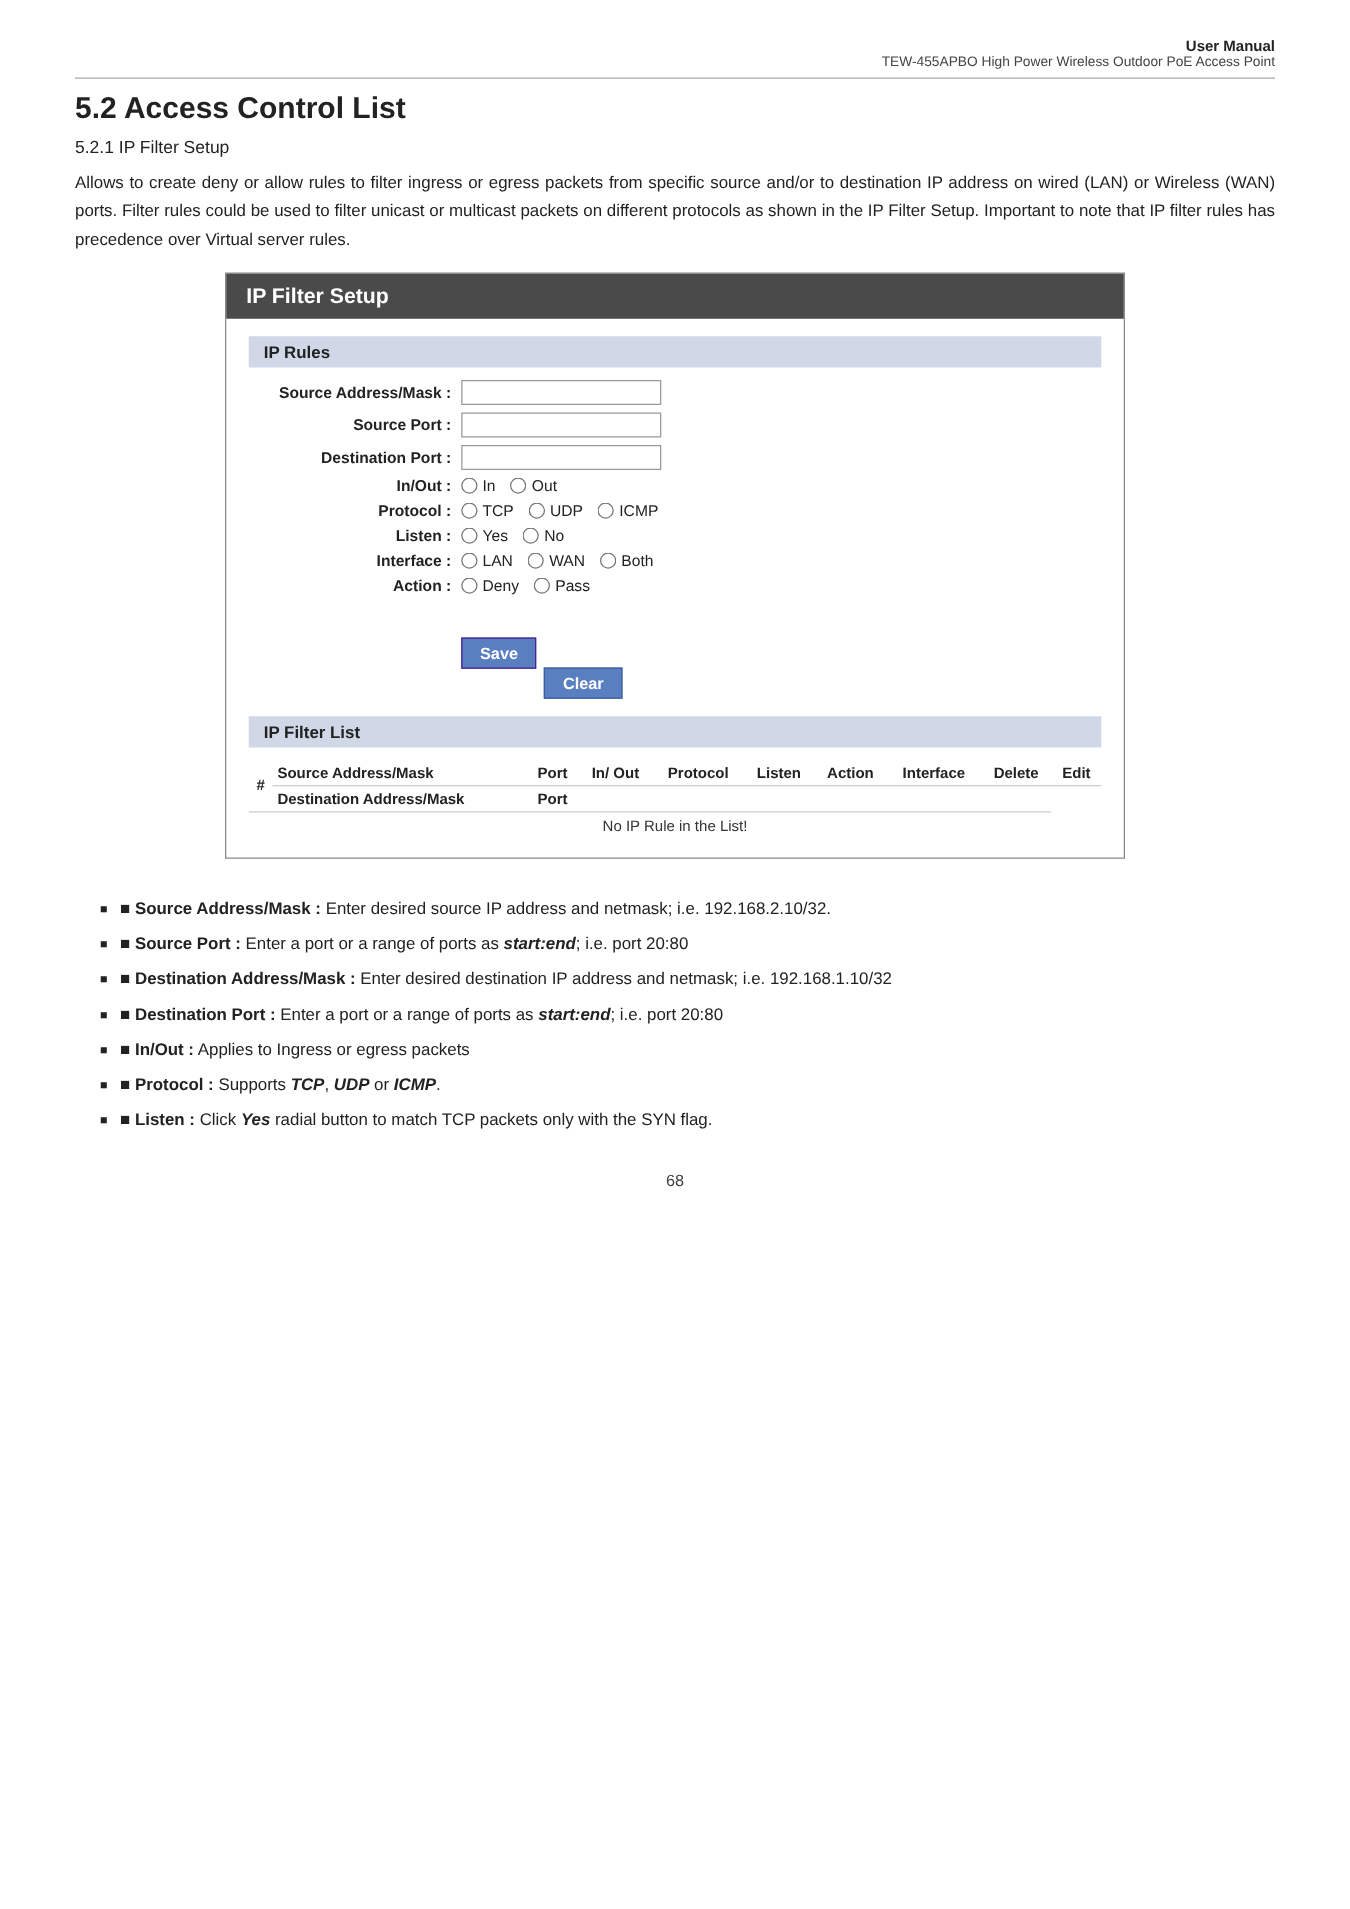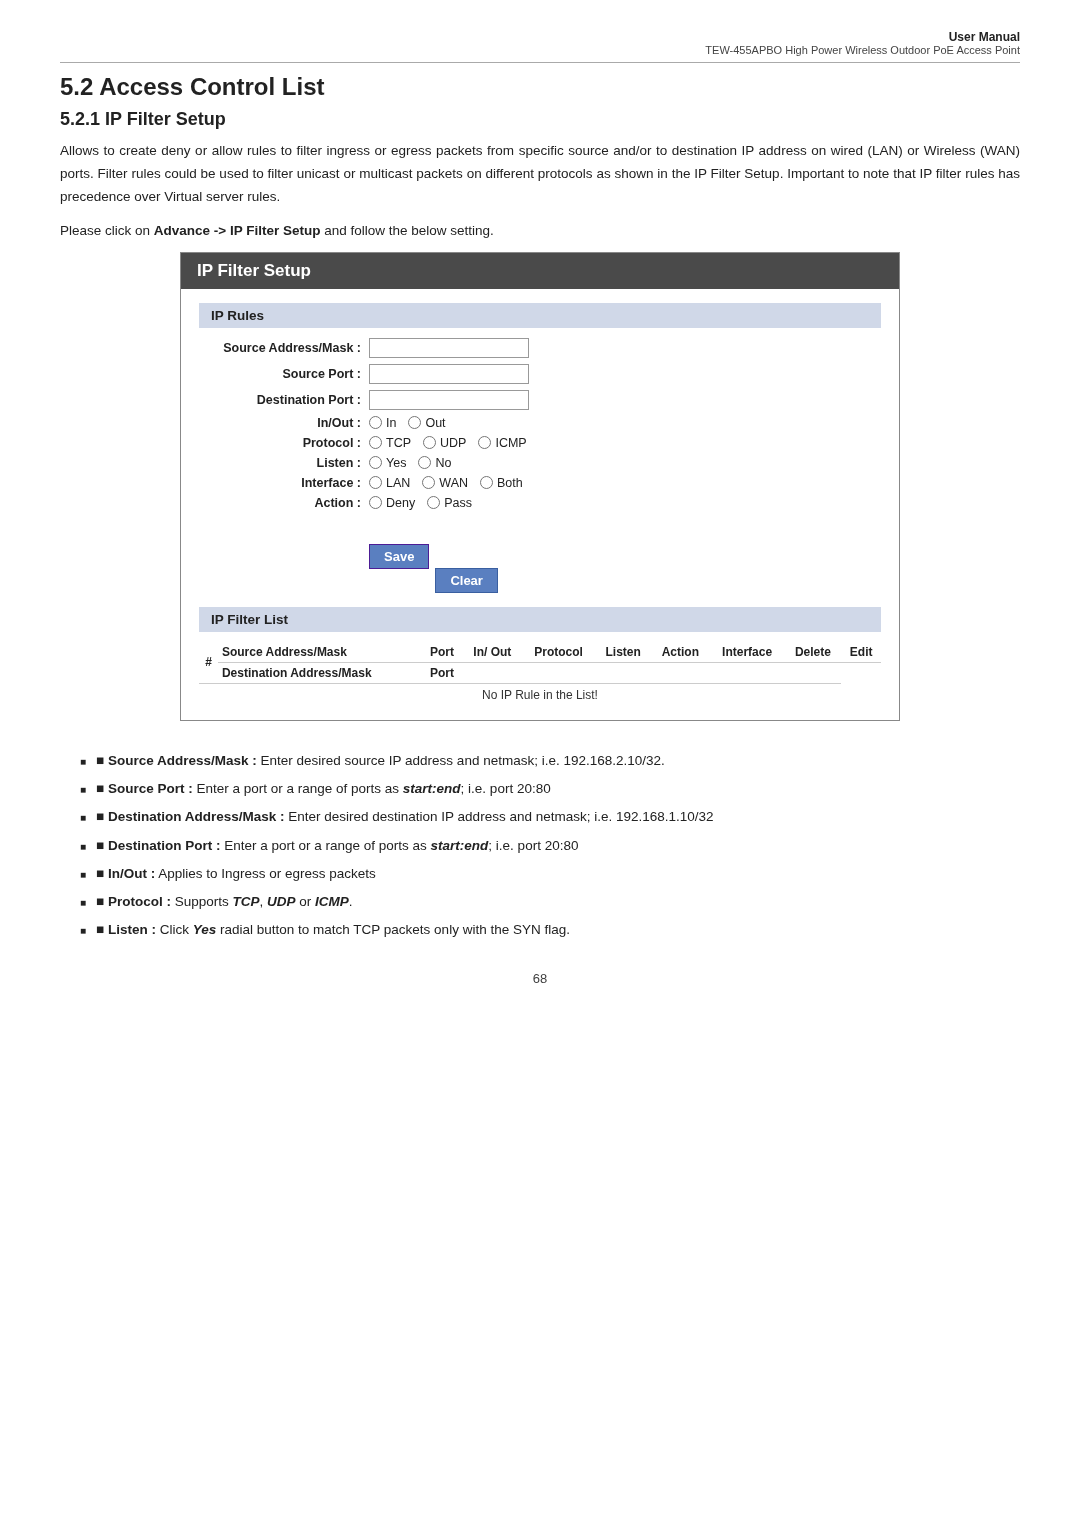--- a/index.html
+++ b/index.html
@@ -36,22 +36,22 @@
       text-align: right;
       color: #444;
     }
     h2 {
       font-size: 24px;
       font-weight: bold;
       margin-top: 10px;
       margin-bottom: 8px;
     }
     h3 {
-      font-size: 18px;
-      font-weight: bold;
+      font-size: 14px;
+      font-weight: normal;
       margin-bottom: 10px;
     }
     .body-text {
       font-size: 13.5px;
       line-height: 1.7;
       text-align: justify;
       margin-bottom: 14px;
     }
     .instruction {
       font-size: 13.5px;
@@ -219,23 +219,20 @@
       <div class="header-right">User Manual</div>
       <div class="header-sub">TEW-455APBO High Power Wireless Outdoor PoE Access Point</div>
     </div>
   </div>
 
   <h2>5.2 Access Control List</h2>
   <h3>5.2.1 IP Filter Setup</h3>
 
   <p class="body-text">Allows to create deny or allow rules to filter ingress or egress packets from specific source and/or to destination IP address on wired (LAN) or Wireless (WAN) ports.  Filter rules could be used to filter unicast or multicast packets on different protocols as shown in the IP Filter Setup. Important to note that IP filter rules has precedence over Virtual server rules.</p>
 
-  <p class="instruction">
-    <span>Please click on </span><b>Advance -&gt; IP Filter Setup</b><span> and follow the below setting.</span>
-  </p>
 
   <div class="ip-filter-box">
     <div class="ip-filter-title">IP Filter Setup</div>
     <div class="ip-filter-inner">
 
       <div class="section-title-bar">IP Rules</div>
 
       <div class="ip-rules-form">
 
         <div class="form-row">

